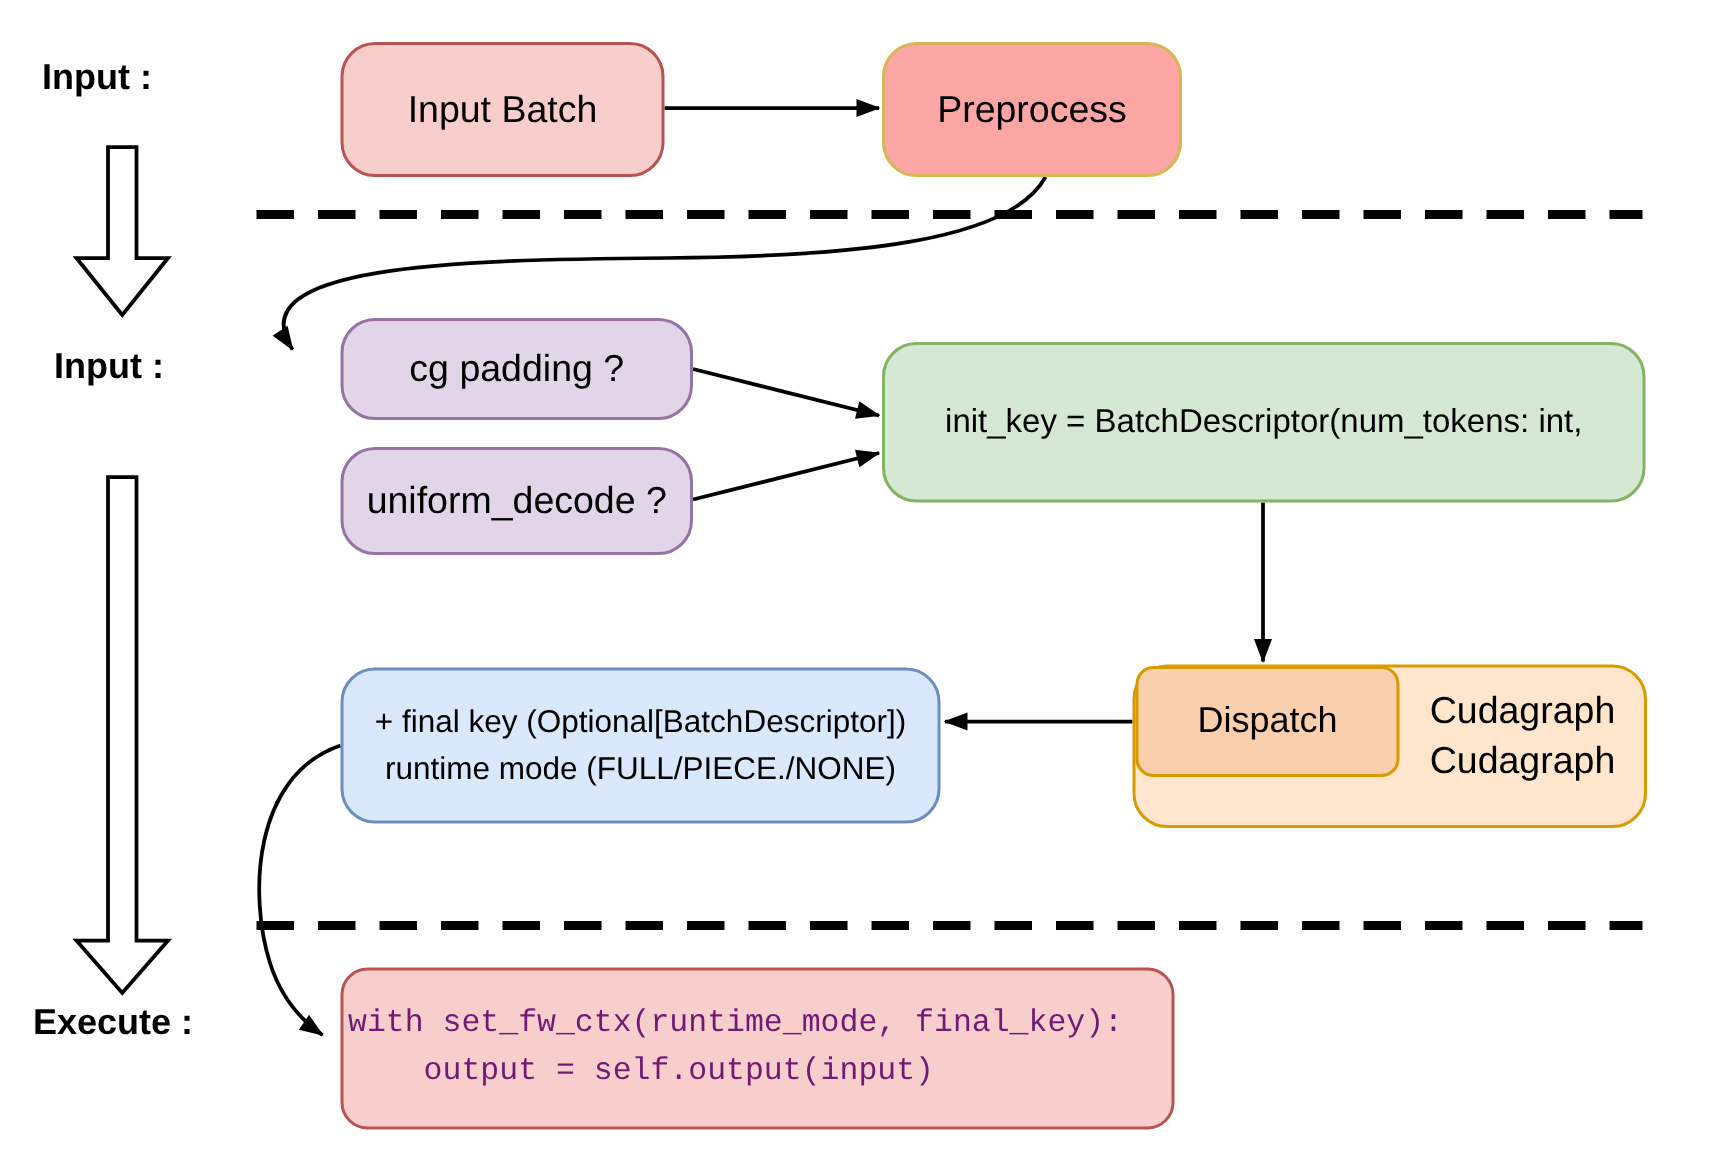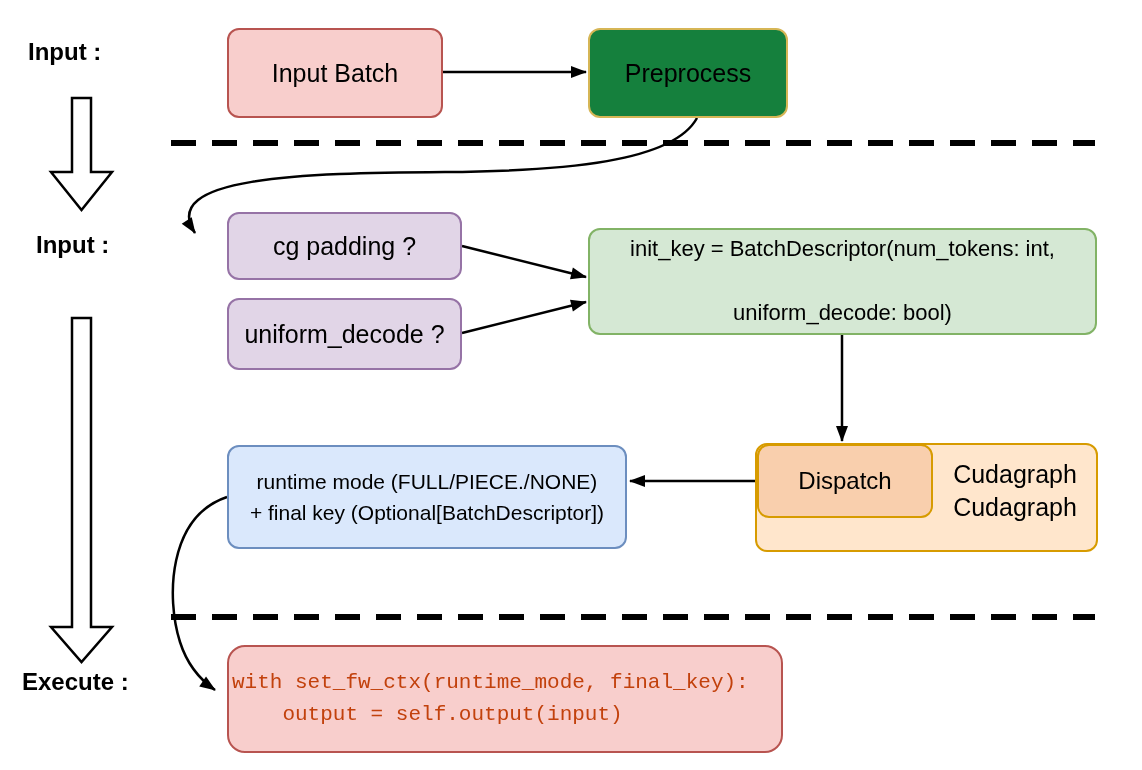--- a/index.html
+++ b/index.html
@@ -5,27 +5,27 @@
   html,body{margin:0;padding:0;background:#fff;}
   #canvas{
     position:relative;width:1142px;height:770px;background:#ffffff;
     font-family:"Liberation Sans",sans-serif;color:#000;overflow:hidden;
   }
   #connectors{position:absolute;left:0;top:0;width:1142px;height:770px;}
   .stage-label{
     position:absolute;font-weight:bold;font-size:24px;color:#000;white-space:nowrap;
   }
   .node{
-    position:absolute;box-sizing:border-box;border-radius:12px;border:2px solid #000;
+    position:absolute;box-sizing:border-box;border-radius:23px;border:2px solid #000;
     display:flex;flex-direction:column;align-items:center;justify-content:center;
     text-align:center;line-height:1.3;
   }
   .node .ln{white-space:nowrap;}
   .node-red{background:#f8cecc;border-color:#b85450;}
-  .node-yellow{background:#15803d;border-color:#d6b656;}
+  .node-yellow{background:#fca5a5;border-color:#d6b656;}
   .node-purple{background:#e1d5e7;border-color:#9673a6;}
   .node-green{background:#d5e8d4;border-color:#82b366;}
   .node-blue{background:#dae8fc;border-color:#6c8ebf;}
   .node-orange-outer{background:#ffe6cc;border-color:#d79b00;}
   .node-orange-inner{background:#f9cfad;border-color:#d79b00;border-radius:12px;}
 
   #input-batch{left:227px;top:28px;width:216px;height:90px;font-size:25px;}
   #preprocess{left:588px;top:28px;width:200px;height:90px;font-size:25px;}
   #cg-padding{left:227px;top:212px;width:235px;height:68px;font-size:25px;}
   #uniform-decode{left:227px;top:298px;width:235px;height:72px;font-size:25px;}
@@ -36,21 +36,21 @@
     font-size:25px;line-height:33px;
   }
   #dispatch{left:757px;top:444px;width:176px;height:74px;font-size:24px;}
   #runtime-mode{left:227px;top:445px;width:400px;height:104px;font-size:21px;line-height:31px;}
   #execute-code{
     left:227px;top:645px;width:556px;height:108px;
     align-items:flex-start;justify-content:center;border-radius:18px;
   }
   #execute-code .code-line{
     font-family:"Liberation Mono",monospace;font-size:21px;line-height:32px;
-    color:#c2410c;white-space:pre;padding-left:3px;text-align:left;
+    color:#701a75;white-space:pre;padding-left:3px;text-align:left;
   }
 </style>
 </head>
 <body>
 
 <div id="canvas">
 
   <svg id="connectors" width="1142" height="770" viewBox="0 0 1142 770">
     <defs>
       <marker id="arrow" viewBox="0 0 18 14" refX="16" refY="7" markerWidth="18" markerHeight="14" markerUnits="userSpaceOnUse" orient="auto-start-reverse">
@@ -89,36 +89,35 @@
   <div id="uniform-decode" class="node node-purple">
     <div class="ln">uniform_decode ?</div>
   </div>
 
   <div id="cg-padding" class="node node-purple">
     <div class="ln">cg padding ?</div>
   </div>
 
   <div id="init-key" class="node node-green">
     <div class="ln">init_key = BatchDescriptor(num_tokens: int,</div>
-    <div class="ln">uniform_decode: bool)</div>
   </div>
 
   <div id="cudagraph-outer" class="node node-orange-outer"></div>
   <div id="cudagraph-label">
     <div class="ln">Cudagraph</div>
     <div class="ln">Cudagraph</div>
   </div>
 
   <div id="dispatch" class="node node-orange-inner">
     <div class="ln">Dispatch</div>
   </div>
 
   <div id="runtime-mode" class="node node-blue">
+    <div class="ln">+ final key (Optional[BatchDescriptor])</div>
     <div class="ln">runtime mode (FULL/PIECE./NONE)</div>
-    <div class="ln">+ final key (Optional[BatchDescriptor])</div>
   </div>
 
   <div id="execute-code" class="node node-red">
     <div class="code-line">with set_fw_ctx(runtime_mode, final_key):</div>
     <div class="code-line">    output = self.output(input)</div>
   </div>
 
 </div>
 
 </body></html>

